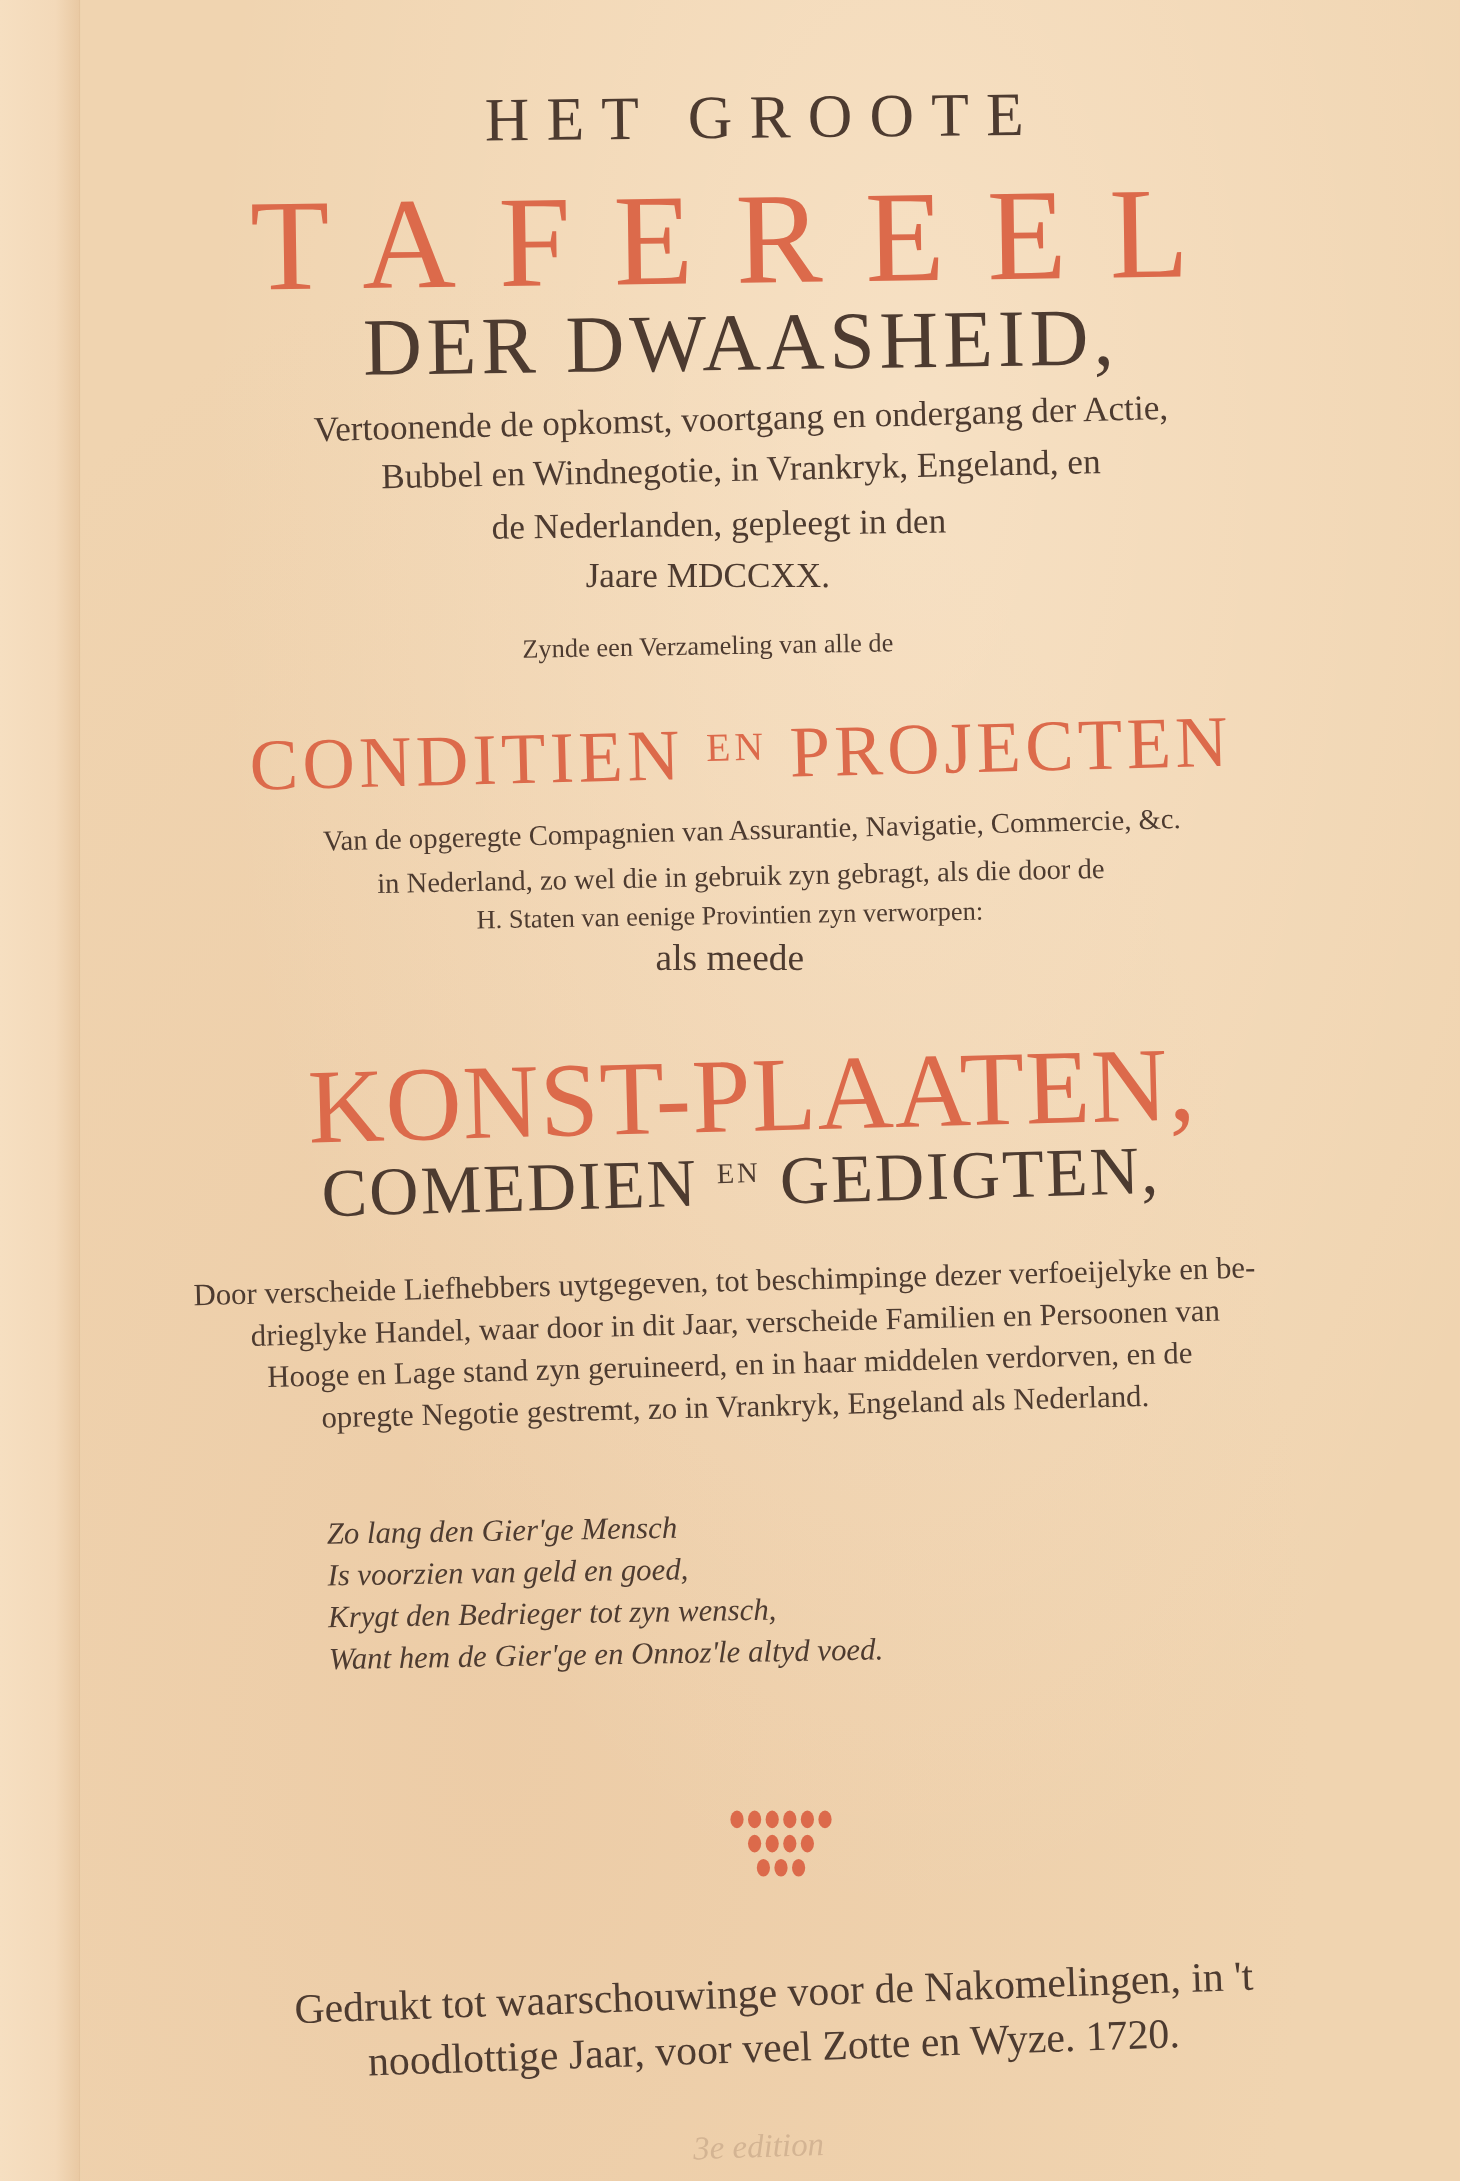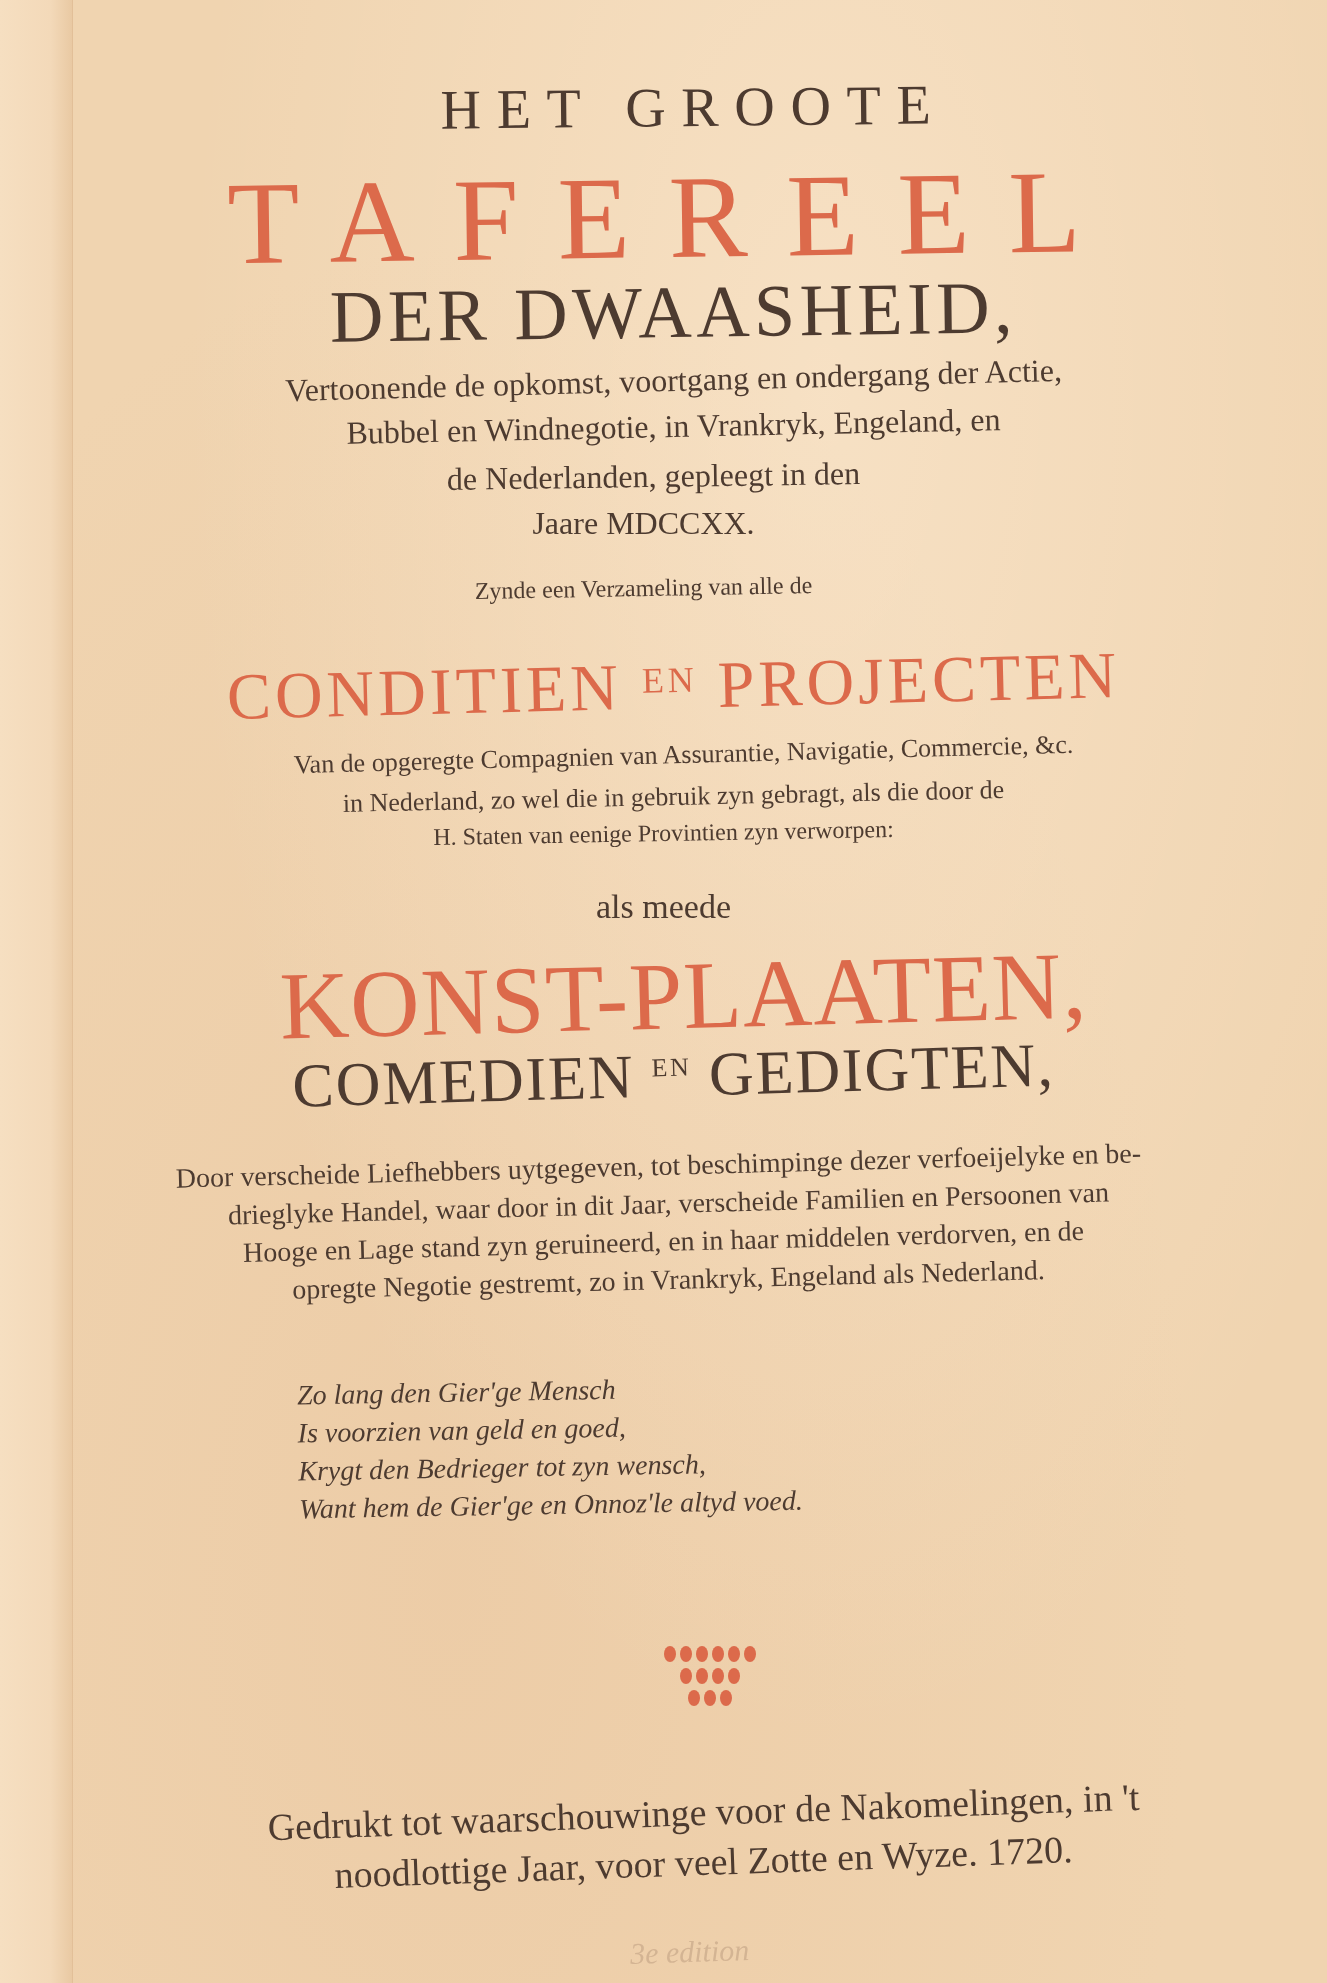--- a/index.html
+++ b/index.html
@@ -31,21 +31,21 @@
     .l-sub1 { top: 362px; font-size: 32px; left: 10px; transform: rotate(-1.5deg); }
     .l-sub2 { top: 408px; font-size: 32px; left: 10px; transform: rotate(-1.2deg); }
     .l-sub3 { top: 458px; font-size: 32px; left: -10px; transform: rotate(-0.8deg); }
     .l-sub4 { top: 505px; font-size: 32px; left: -20px; }
     .l-zynde { top: 575px; font-size: 24px; left: -20px; transform: rotate(-1deg); }
     .l-cond { top: 648px; font-size: 66px; left: 10px; transform: rotate(-1.4deg); letter-spacing: 0.06em; }
     .small-caps-en { font-size: 36px; vertical-align: 16px; letter-spacing: 0.1em; }
     .l-van1 { top: 740px; font-size: 26px; left: 20px; transform: rotate(-1.5deg); }
     .l-van2 { top: 782px; font-size: 26px; left: 10px; transform: rotate(-1.2deg); }
     .l-van3 { top: 820px; font-size: 24px; left: 0px; transform: rotate(-1deg); }
-    .l-als { top: 888px; font-size: 34px; left: 0px; }
+    .l-als { top: 853px; font-size: 34px; left: 0px; }
     .l-konst { top: 940px; font-size: 96px; left: 20px; transform: rotate(-1.5deg); letter-spacing: 0.01em; }
     .l-comed { top: 1040px; font-size: 62px; left: 10px; transform: rotate(-1.6deg); letter-spacing: 0.03em; }
     .l-comed .small-caps-en { font-size: 26px; vertical-align: 20px; }
     .l-door1 { top: 1150px; font-size: 28px; left: -5px; transform: rotate(-1.5deg); }
     .l-door2 { top: 1188px; font-size: 28px; left: 5px; transform: rotate(-1.5deg); }
     .l-door3 { top: 1226px; font-size: 28px; left: 0px; transform: rotate(-1.5deg); }
     .l-door4 { top: 1264px; font-size: 28px; left: 5px; transform: rotate(-1.5deg); }
 
     .poem { position: absolute; left: 298px; top: 1372px; font-style: italic; font-size: 28px; line-height: 38px; transform: rotate(-1deg); }
     .poem div { white-space: nowrap; }

